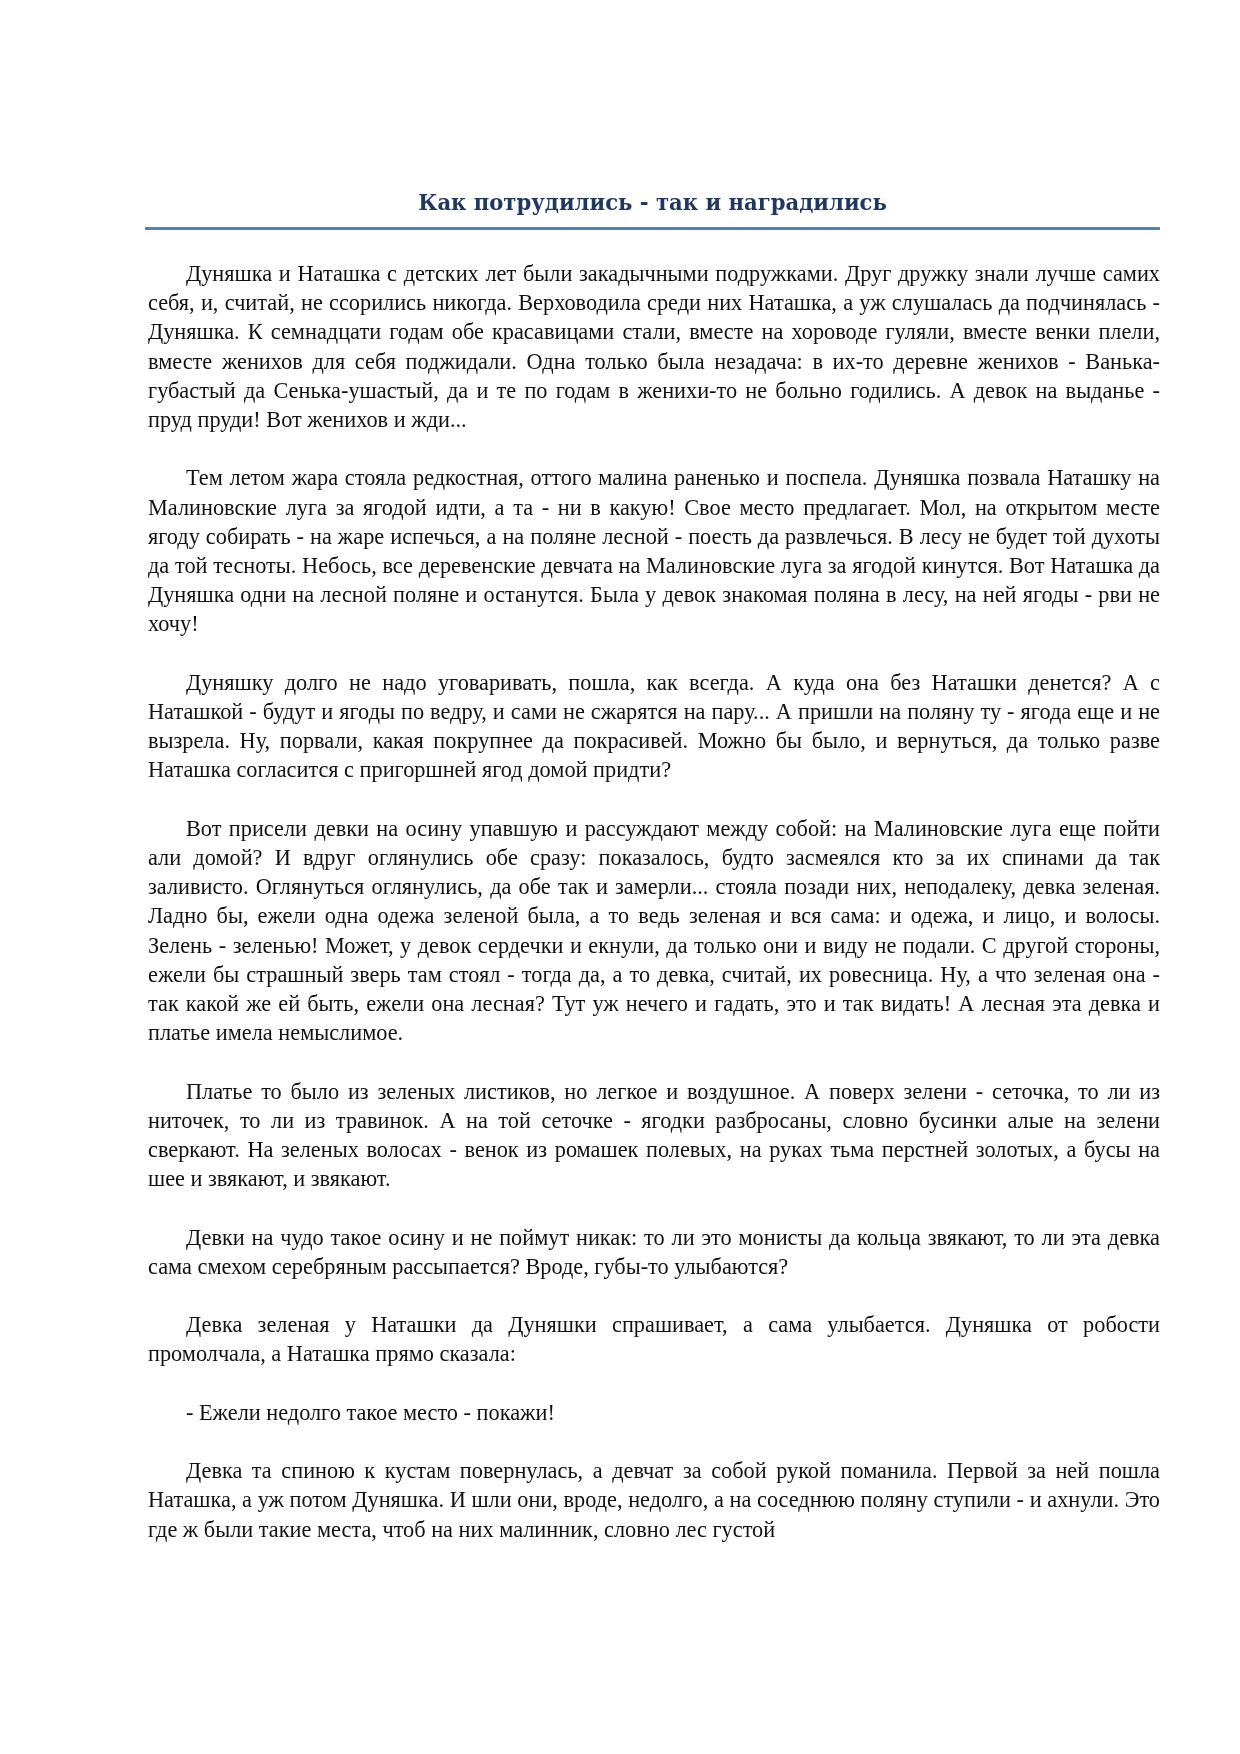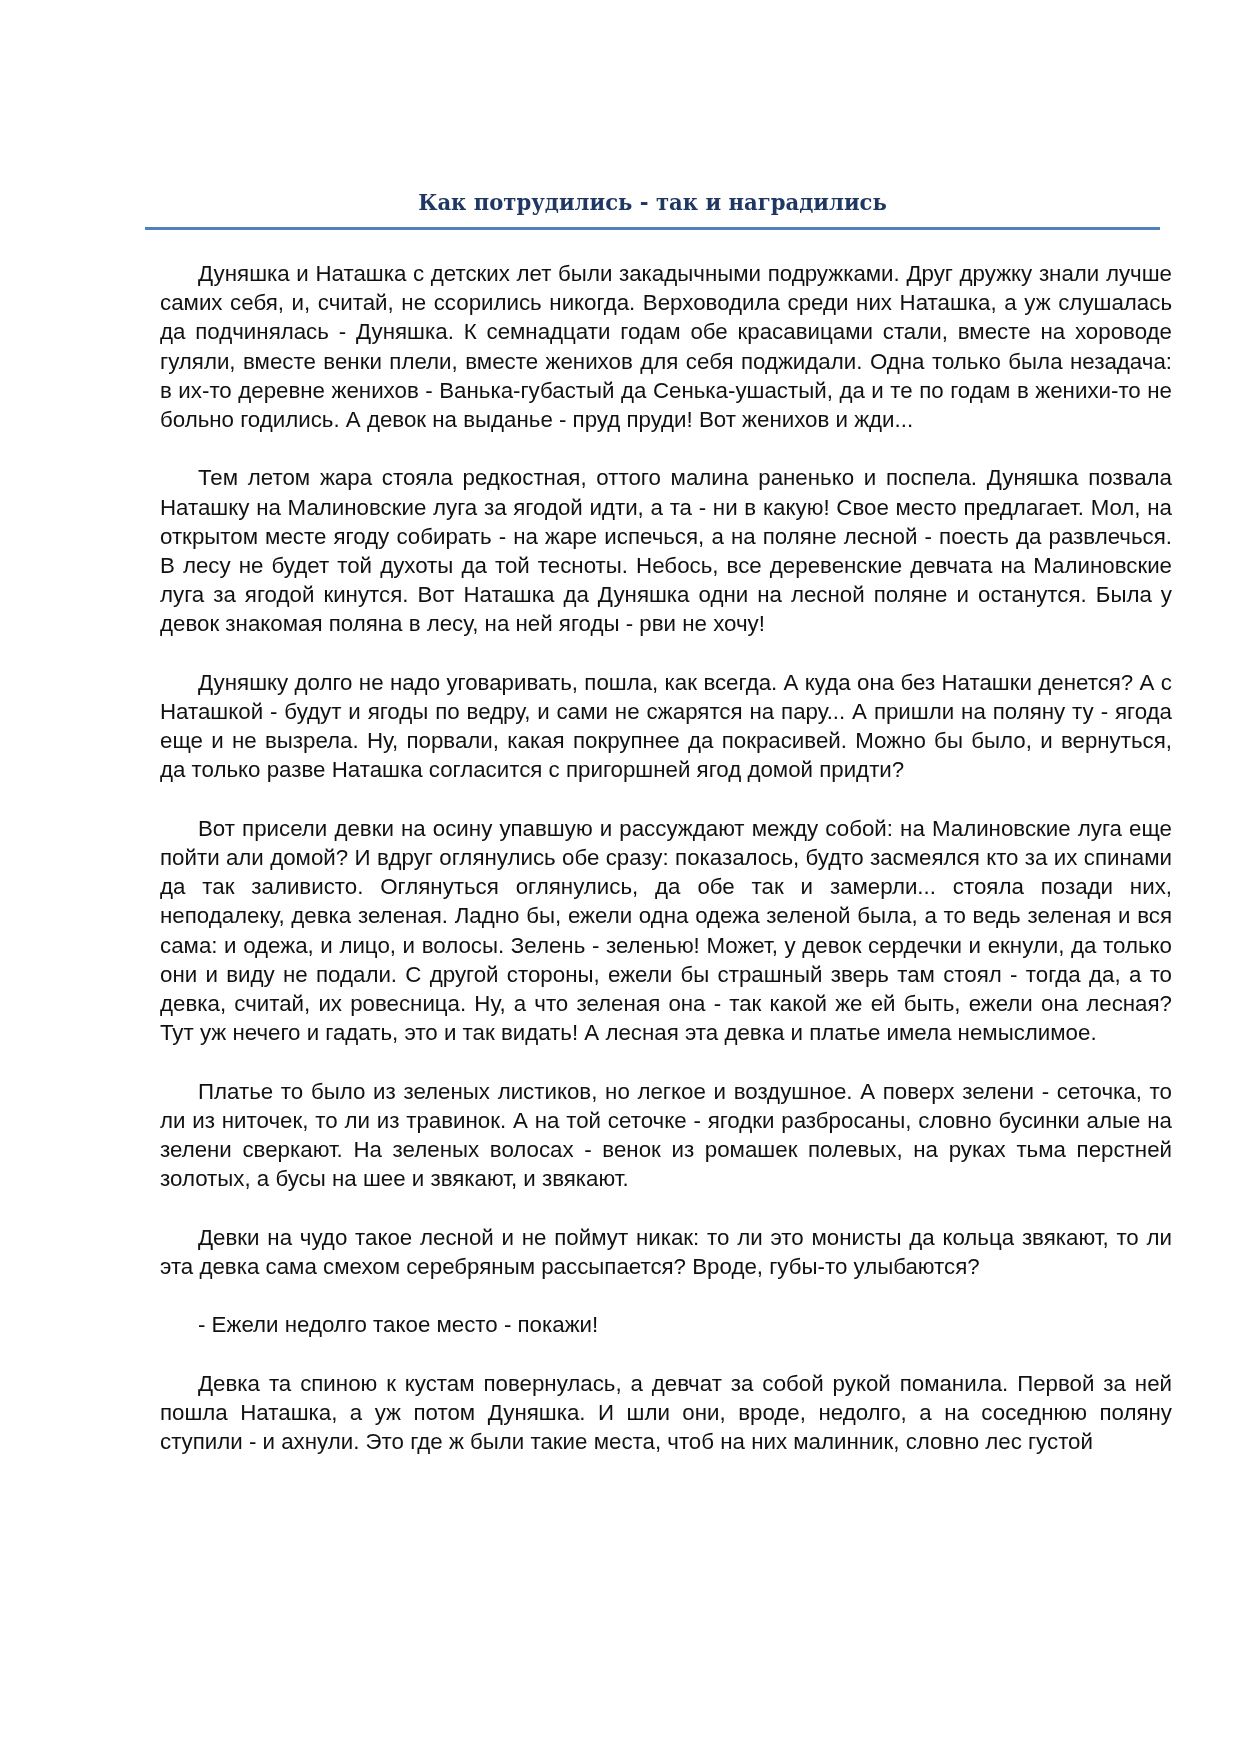--- a/index.html
+++ b/index.html
@@ -11,39 +11,40 @@
       font-family: "DejaVu Serif", serif;
       font-weight: bold; font-size: 23px;
       color: #1f3763; letter-spacing: 0px;
       transform: scaleX(0.92); transform-origin: center;
     }
     .rule {
       position: absolute; left: 145px; top: 227px; width: 1015px; height: 3px;
       background: #4f81bd;
     }
     .body-text {
-      position: absolute; left: 160px; top: 259px; width: 1012px;
-      font-family: Liberation Sans, sans-serif;
+      position: absolute; left: 148px; top: 259px; width: 1012px;
+      font-family: Liberation Serif, serif;
       font-size: 22.3px; line-height: 29.2px; color: #111;
     }
     .body-text p {
       margin: 0 0 29.2px 0;
       text-align: justify;
       text-indent: 38px;
     }
   </style>
 </head>
 <body>
 
 <div class="page">
   <div class="title">Как потрудились - так и наградились</div>
   <div class="rule"></div>
   <div class="body-text">
     <p>Дуняшка и Наташка с детских лет были закадычными подружками. Друг дружку знали лучше самих себя, и, считай, не ссорились никогда. Верховодила среди них Наташка, а уж слушалась да подчинялась - Дуняшка. К семнадцати годам обе красавицами стали, вместе на хороводе гуляли, вместе венки плели, вместе женихов для себя поджидали. Одна только была незадача: в их-то деревне женихов - Ванька-губастый да Сенька-ушастый, да и те по годам в женихи-то не больно годились. А девок на выданье - пруд пруди! Вот женихов и жди...</p>
     <p>Тем летом жара стояла редкостная, оттого малина раненько и поспела. Дуняшка позвала Наташку на Малиновские луга за ягодой идти, а та - ни в какую! Свое место предлагает. Мол, на открытом месте ягоду собирать - на жаре испечься, а на поляне лесной - поесть да развлечься. В лесу не будет той духоты да той тесноты. Небось, все деревенские девчата на Малиновские луга за ягодой кинутся. Вот Наташка да Дуняшка одни на лесной поляне и останутся. Была у девок знакомая поляна в лесу, на ней ягоды - рви не хочу!</p>
     <p>Дуняшку долго не надо уговаривать, пошла, как всегда. А куда она без Наташки денется? А с Наташкой - будут и ягоды по ведру, и сами не сжарятся на пару... А пришли на поляну ту - ягода еще и не вызрела. Ну, порвали, какая покрупнее да покрасивей. Можно бы было, и вернуться, да только разве Наташка согласится с пригоршней ягод домой придти?</p>
     <p>Вот присели девки на осину упавшую и рассуждают между собой: на Малиновские луга еще пойти али домой? И вдруг оглянулись обе сразу: показалось, будто засмеялся кто за их спинами да так заливисто. Оглянуться оглянулись, да обе так и замерли... стояла позади них, неподалеку, девка зеленая. Ладно бы, ежели одна одежа зеленой была, а то ведь зеленая и вся сама: и одежа, и лицо, и волосы. Зелень - зеленью! Может, у девок сердечки и екнули, да только они и виду не подали. С другой стороны, ежели бы страшный зверь там стоял - тогда да, а то девка, считай, их ровесница. Ну, а что зеленая она - так какой же ей быть, ежели она лесная? Тут уж нечего и гадать, это и так видать! А лесная эта девка и платье имела немыслимое.</p>
     <p>Платье то было из зеленых листиков, но легкое и воздушное. А поверх зелени - сеточка, то ли из ниточек, то ли из травинок. А на той сеточке - ягодки разбросаны, словно бусинки алые на зелени сверкают. На зеленых волосах - венок из ромашек полевых, на руках тьма перстней золотых, а бусы на шее и звякают, и звякают.</p>
-    <p>Девки на чудо такое лесной и не поймут никак: то ли это монисты да кольца звякают, то ли эта девка сама смехом серебряным рассыпается? Вроде, губы-то улыбаются?</p>
+    <p>Девки на чудо такое осину и не поймут никак: то ли это монисты да кольца звякают, то ли эта девка сама смехом серебряным рассыпается? Вроде, губы-то улыбаются?</p>
+    <p>Девка зеленая у Наташки да Дуняшки спрашивает, а сама улыбается. Дуняшка от робости промолчала, а Наташка прямо сказала:</p>
     <p>- Ежели недолго такое место - покажи!</p>
     <p>Девка та спиною к кустам повернулась, а девчат за собой рукой поманила. Первой за ней пошла Наташка, а уж потом Дуняшка. И шли они, вроде, недолго, а на соседнюю поляну ступили - и ахнули. Это где ж были такие места, чтоб на них малинник, словно лес густой</p>
   </div>
 </div>
 
 </body></html>

